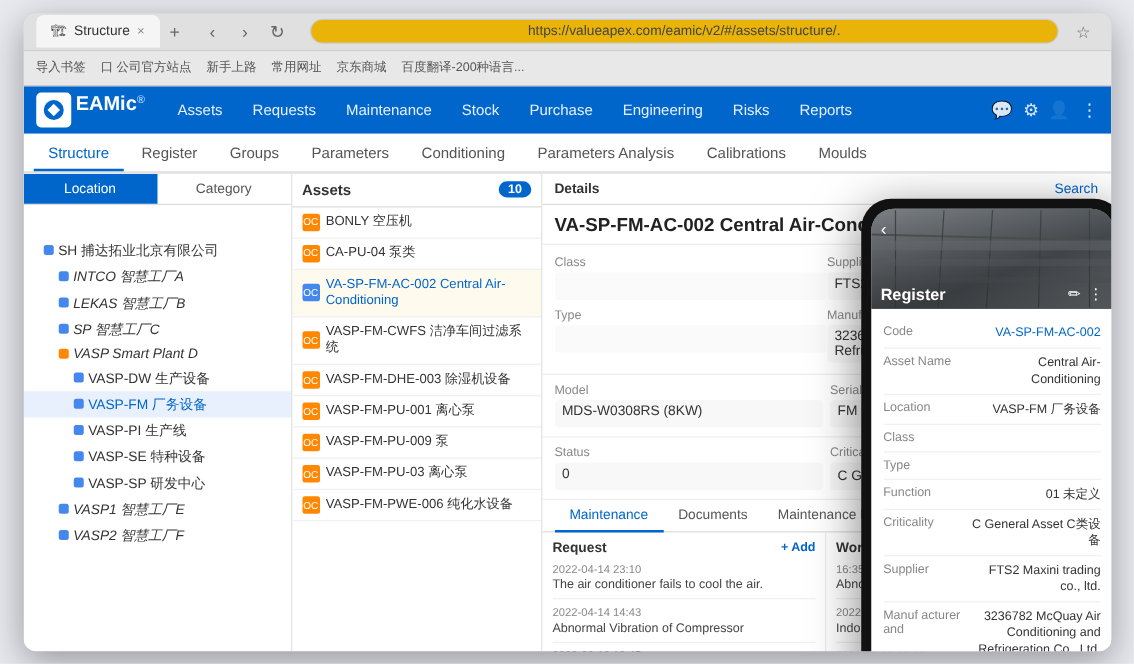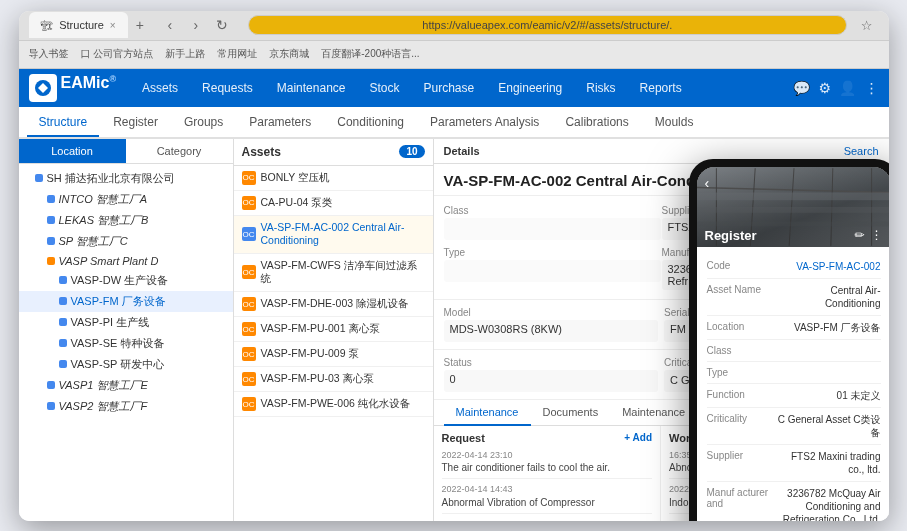--- a/index.html
+++ b/index.html
@@ -213,21 +213,21 @@
     .tree-item {
       display: flex;
       align-items: center;
       padding: 3px 8px;
       font-size: 11px;
       cursor: pointer;
       color: #333;
       gap: 4px;
     }
     .tree-item.selected { background: #e8f0fe; color: #0066cc; }
-    .tree-indent-1 { padding-left: 16px; }
+    .tree-indent-1 { padding-left: 16px; margin-top: 22px; }
     .tree-indent-2 { padding-left: 28px; font-style: italic; }
     .tree-indent-3 { padding-left: 40px; }
     .tree-dot {
       width: 8px;
       height: 8px;
       border-radius: 2px;
       display: inline-block;
       flex-shrink: 0;
     }
     .dot-blue { background: #4488ee; }

